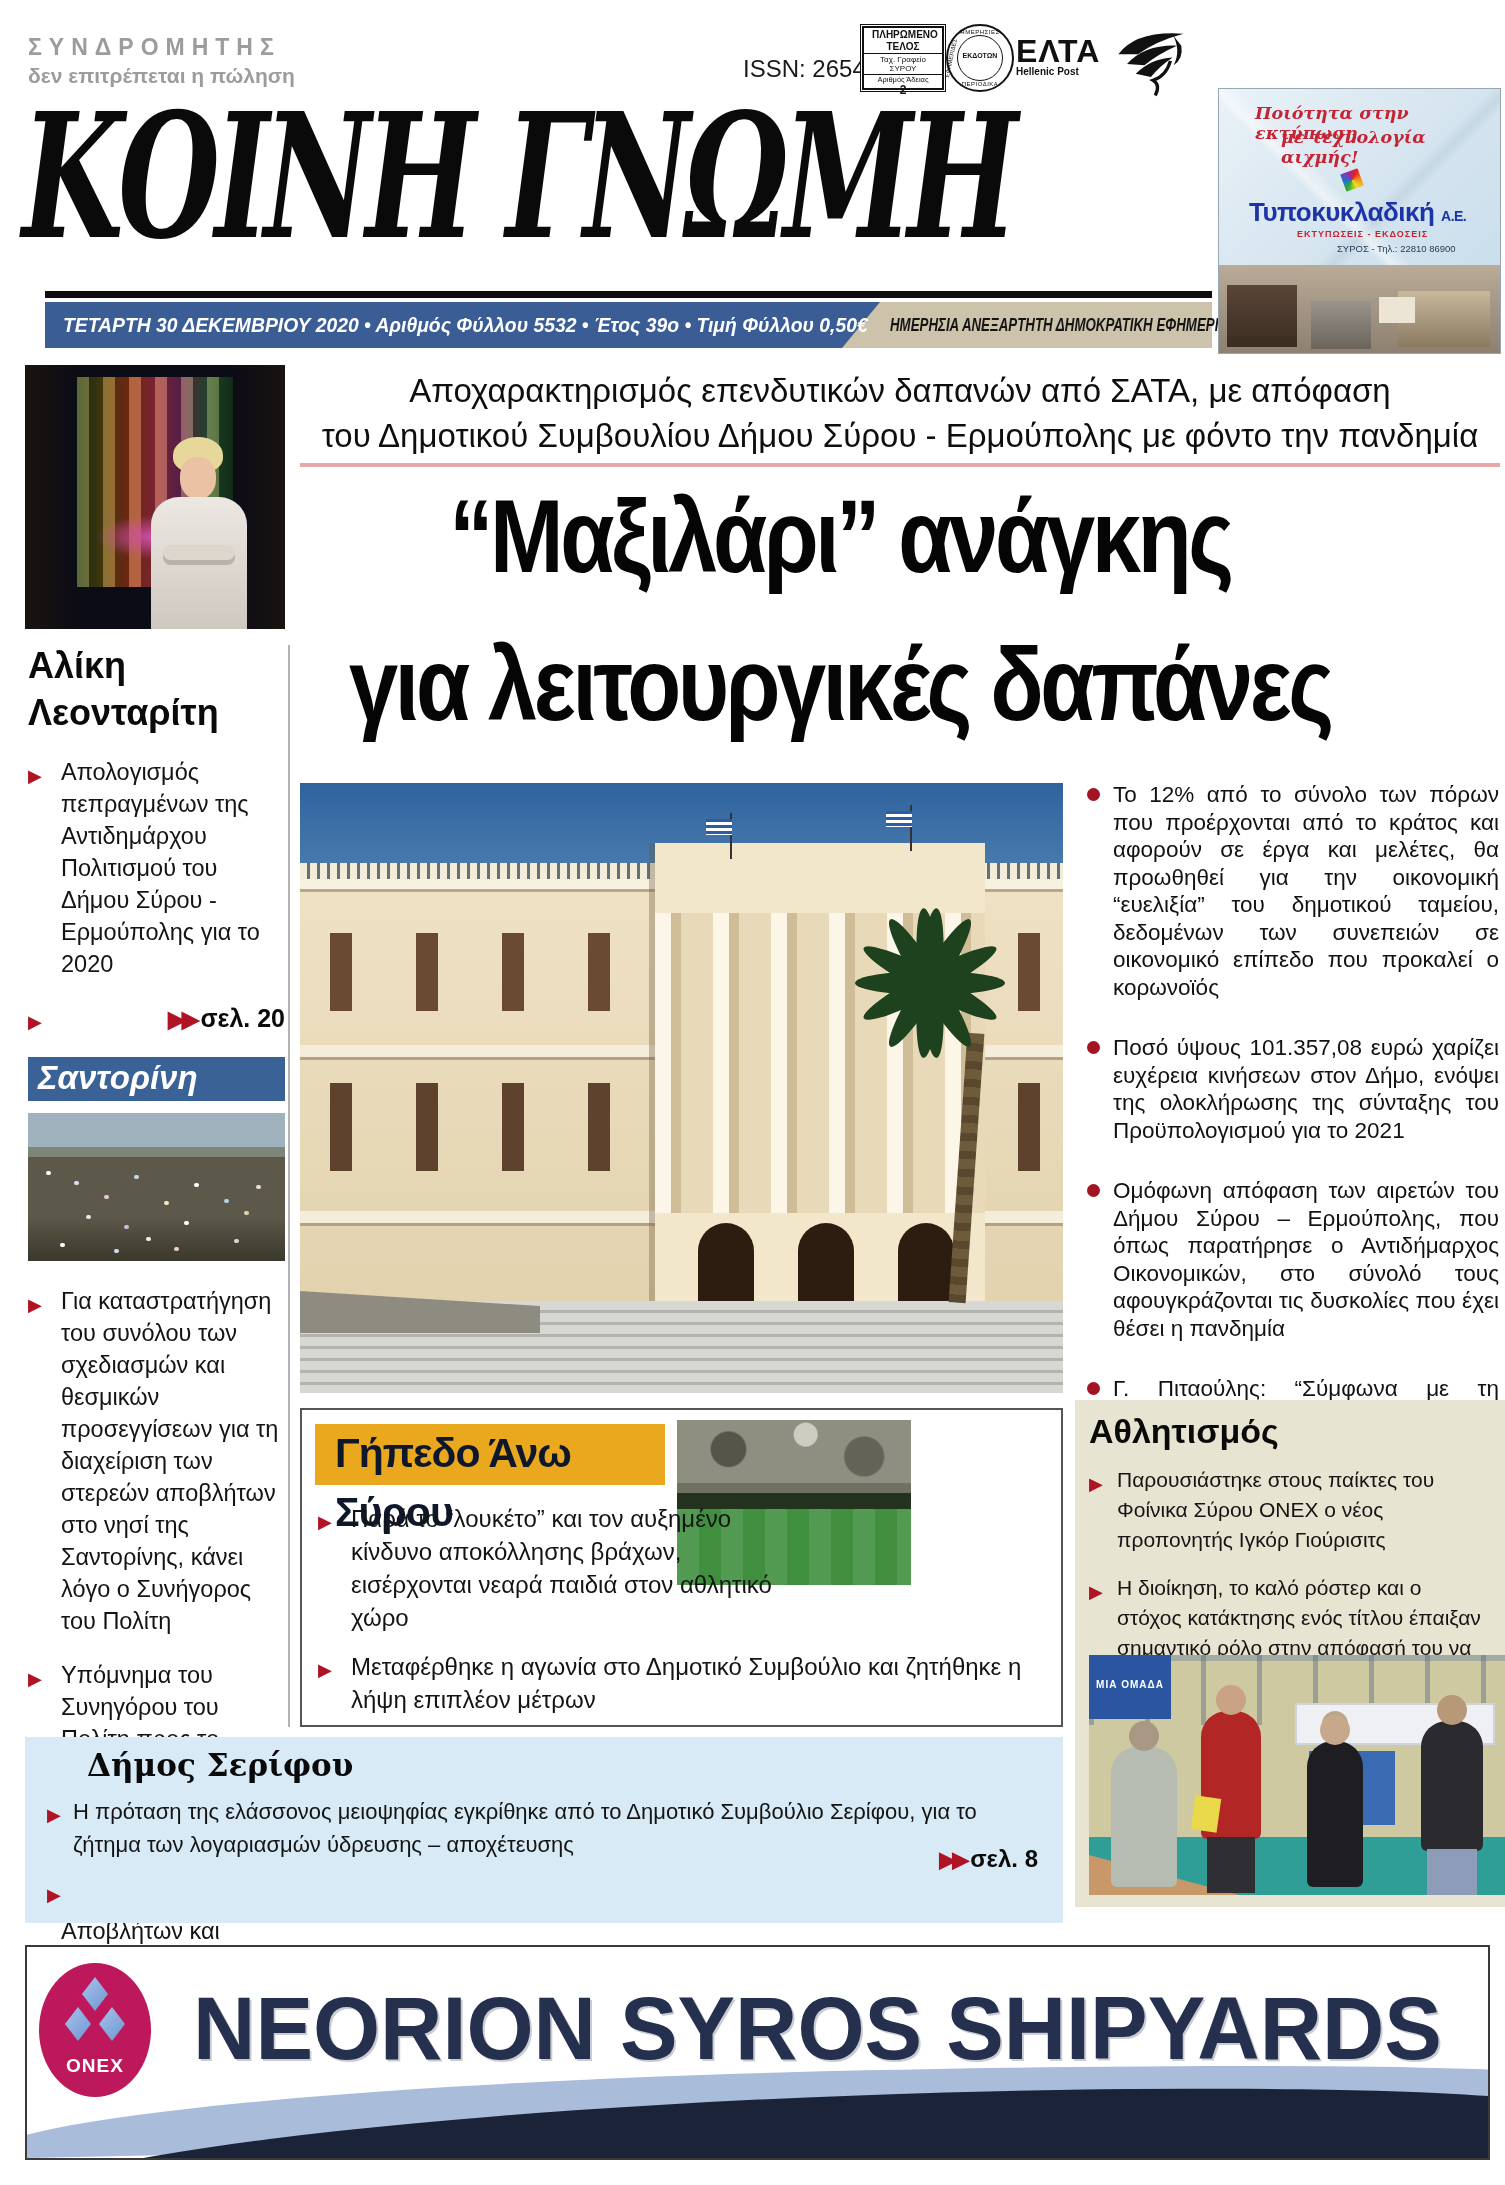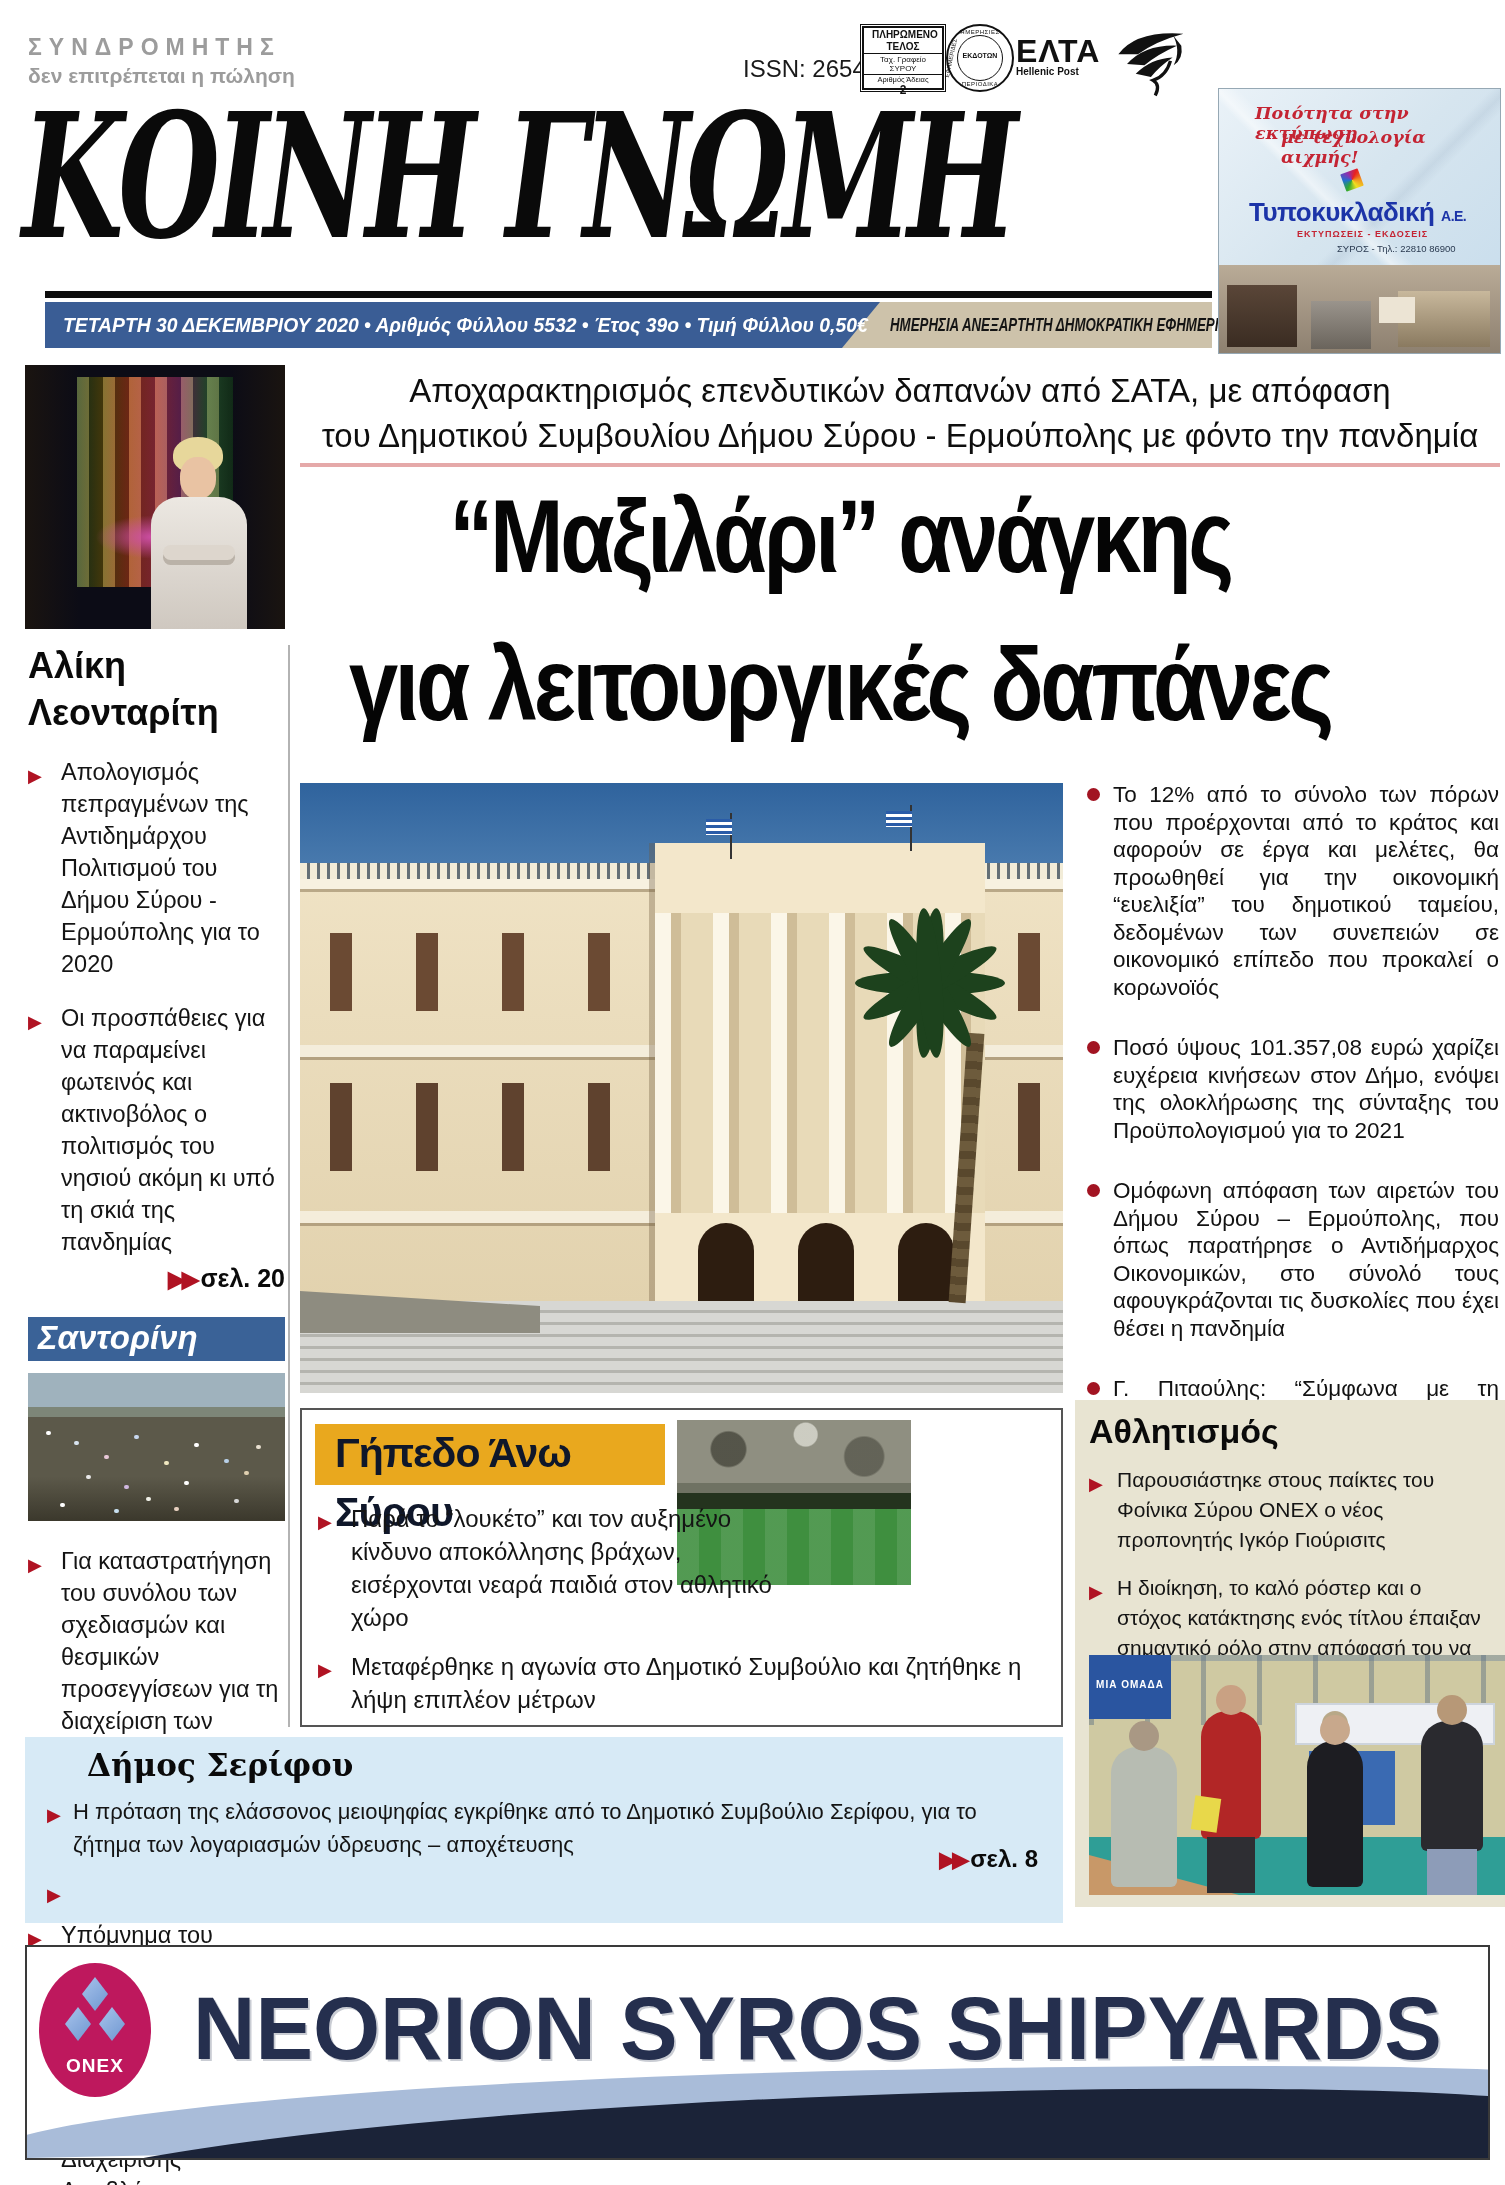--- a/index.html
+++ b/index.html
@@ -297,21 +297,20 @@
   <div class="abs sidebar">
     <div class="s-head">
       <span>Αλίκη</span><br><span>Λεονταρίτη</span>
     </div>
     <div class="bl">
       <span class="tri">▶</span>
       <span>Απολογισμός πεπραγμένων της Αντιδημάρχου Πολιτισμού του Δήμου Σύρου - Ερμούπολης για το 2020</span>
     </div>
     <div class="bl">
       <span class="tri">▶</span>
-      <span>Οι προσπάθειες για να παραμείνει φωτεινός και ακτινοβόλος ο πολιτισμός του νησιού ακόμη κι υπό τη σκιά της πανδημίας</span>
       <span class="prline"><span class="arr">▶▶</span><span>σελ. 20</span></span>
     </div>
     <div class="banner-sant">Σαντορίνη</div>
     <div class="pic-landfill">
       <div class="lf-dots"></div>
     </div>
     <div class="bl">
       <span class="tri">▶</span>
       <span>Για καταστρατήγηση του συνόλου των σχεδιασμών και θεσμικών προσεγγίσεων για τη διαχείριση των στερεών αποβλήτων στο νησί της Σαντορίνης, κάνει λόγο ο Συνήγορος του Πολίτη</span>
     </div>

